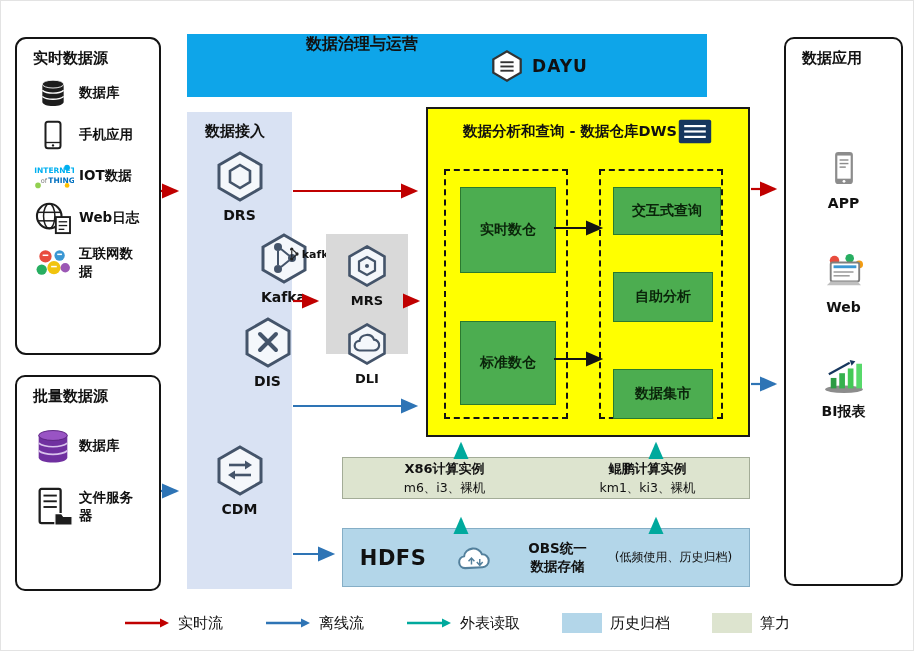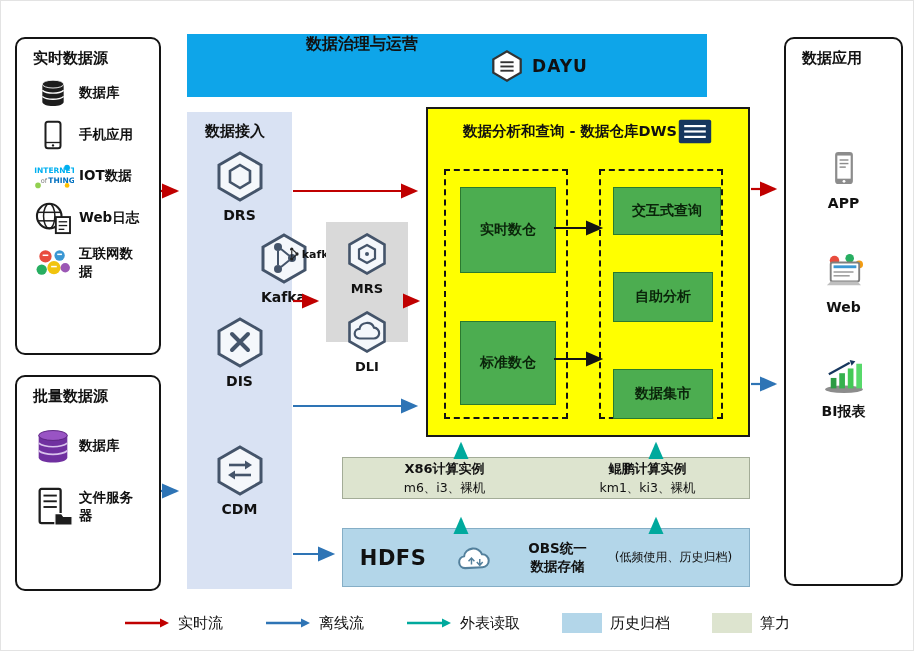--- a/index.html
+++ b/index.html
@@ -3,45 +3,45 @@
 <meta charset="utf-8">
 <style>
   *{margin:0;padding:0;box-sizing:border-box;}
   html,body{background:#fff;}
   body{font-family:"DejaVu Sans","Liberation Sans",sans-serif;color:#111;}
   .canvas{position:relative;width:914px;height:651px;background:#fff;border:1px solid #e3e3e3;overflow:hidden;}
   .arrow-layer{position:absolute;inset:0;pointer-events:none;z-index:30;}
 
   
   .panel{position:absolute;border:2px solid #141414;border-radius:10px;background:#fff;z-index:10;}
-  #realtime-panel{left:14px;top:36px;width:146px;height:318px;}
+  #realtime-panel{left:14px;top:36px;width:146px;height:318px;border-radius:11px;}
   #batch-panel{left:14px;top:374px;width:146px;height:216px;}
   #apps-panel{left:783px;top:36px;width:119px;height:549px;}
   .panel-title{font-size:15px;font-weight:bold;padding:10px 0 4px 16px;}
 
   .src-row{display:flex;align-items:center;gap:4px;padding:5px 4px 5px 14px;}
   .src-row .icon{width:44px;flex:0 0 44px;display:flex;justify-content:center;align-items:flex-end;}
   .src-label{font-size:13.5px;font-weight:600;line-height:1.3;max-width:62px;}
   #batch-panel .src-row{padding-top:16px;}
 
   
   #governance-bar{position:absolute;left:186px;top:33px;width:520px;height:63px;background:#0ea5e9;display:flex;justify-content:center;gap:72px;z-index:10;}
   .gov-title{font-size:16px;font-weight:bold;}
   .dayu{display:flex;align-items:center;gap:8px;font-weight:bold;font-size:17px;letter-spacing:1px;}
 
   
   #ingestion-col{position:absolute;left:186px;top:111px;width:105px;height:477px;background:#d9e2f3;z-index:10;}
   .col-title{font-size:15px;font-weight:bold;padding:10px 0 0 18px;}
   .svc{position:absolute;left:0;width:100%;text-align:center;}
   .svc-label{display:block;font-size:14px;font-weight:bold;margin-top:1px;}
-  #svc-drs{top:38px;}  #svc-kafka{top:120px;margin-left:44px;}  #svc-dis{top:204px;}  #svc-cdm{top:332px;}
+  #svc-drs{top:38px;}  #svc-kafka{top:120px;margin-left:44px;}  #svc-dis{top:204px;margin-left:28px;}  #svc-cdm{top:332px;}
   .kafka-mark{position:absolute;right:0;top:14px;display:flex;align-items:center;gap:2px;font-size:11px;font-weight:bold;}
 
   
-  #mrs-dli-box{position:absolute;left:325px;top:221px;width:82px;height:120px;background:#d9d9d9;z-index:10;}
+  #mrs-dli-box{position:absolute;left:325px;top:233px;width:82px;height:120px;background:#d9d9d9;z-index:10;}
   #svc-mrs{top:10px;}  #svc-dli{top:88px;}
   #mrs-dli-box .svc-label{font-size:13px;}
 
   
   #dws-box{position:absolute;left:425px;top:106px;width:324px;height:330px;background:#ffff00;border:2px solid #1a1a1a;z-index:10;}
   .dws-title{display:flex;align-items:center;justify-content:center;gap:0;font-size:14.5px;font-weight:bold;padding-top:9px;}
   .dashed-box{position:absolute;border:2px dashed #141414;}
   #dws-left{left:16px;top:60px;width:124px;height:250px;}
   #dws-right{left:171px;top:60px;width:124px;height:250px;}
   .green-box{position:absolute;background:#4cad50;border:1px solid #2b7a2e;display:flex;align-items:center;justify-content:center;font-size:14px;font-weight:bold;color:#0a240a;text-align:center;}

